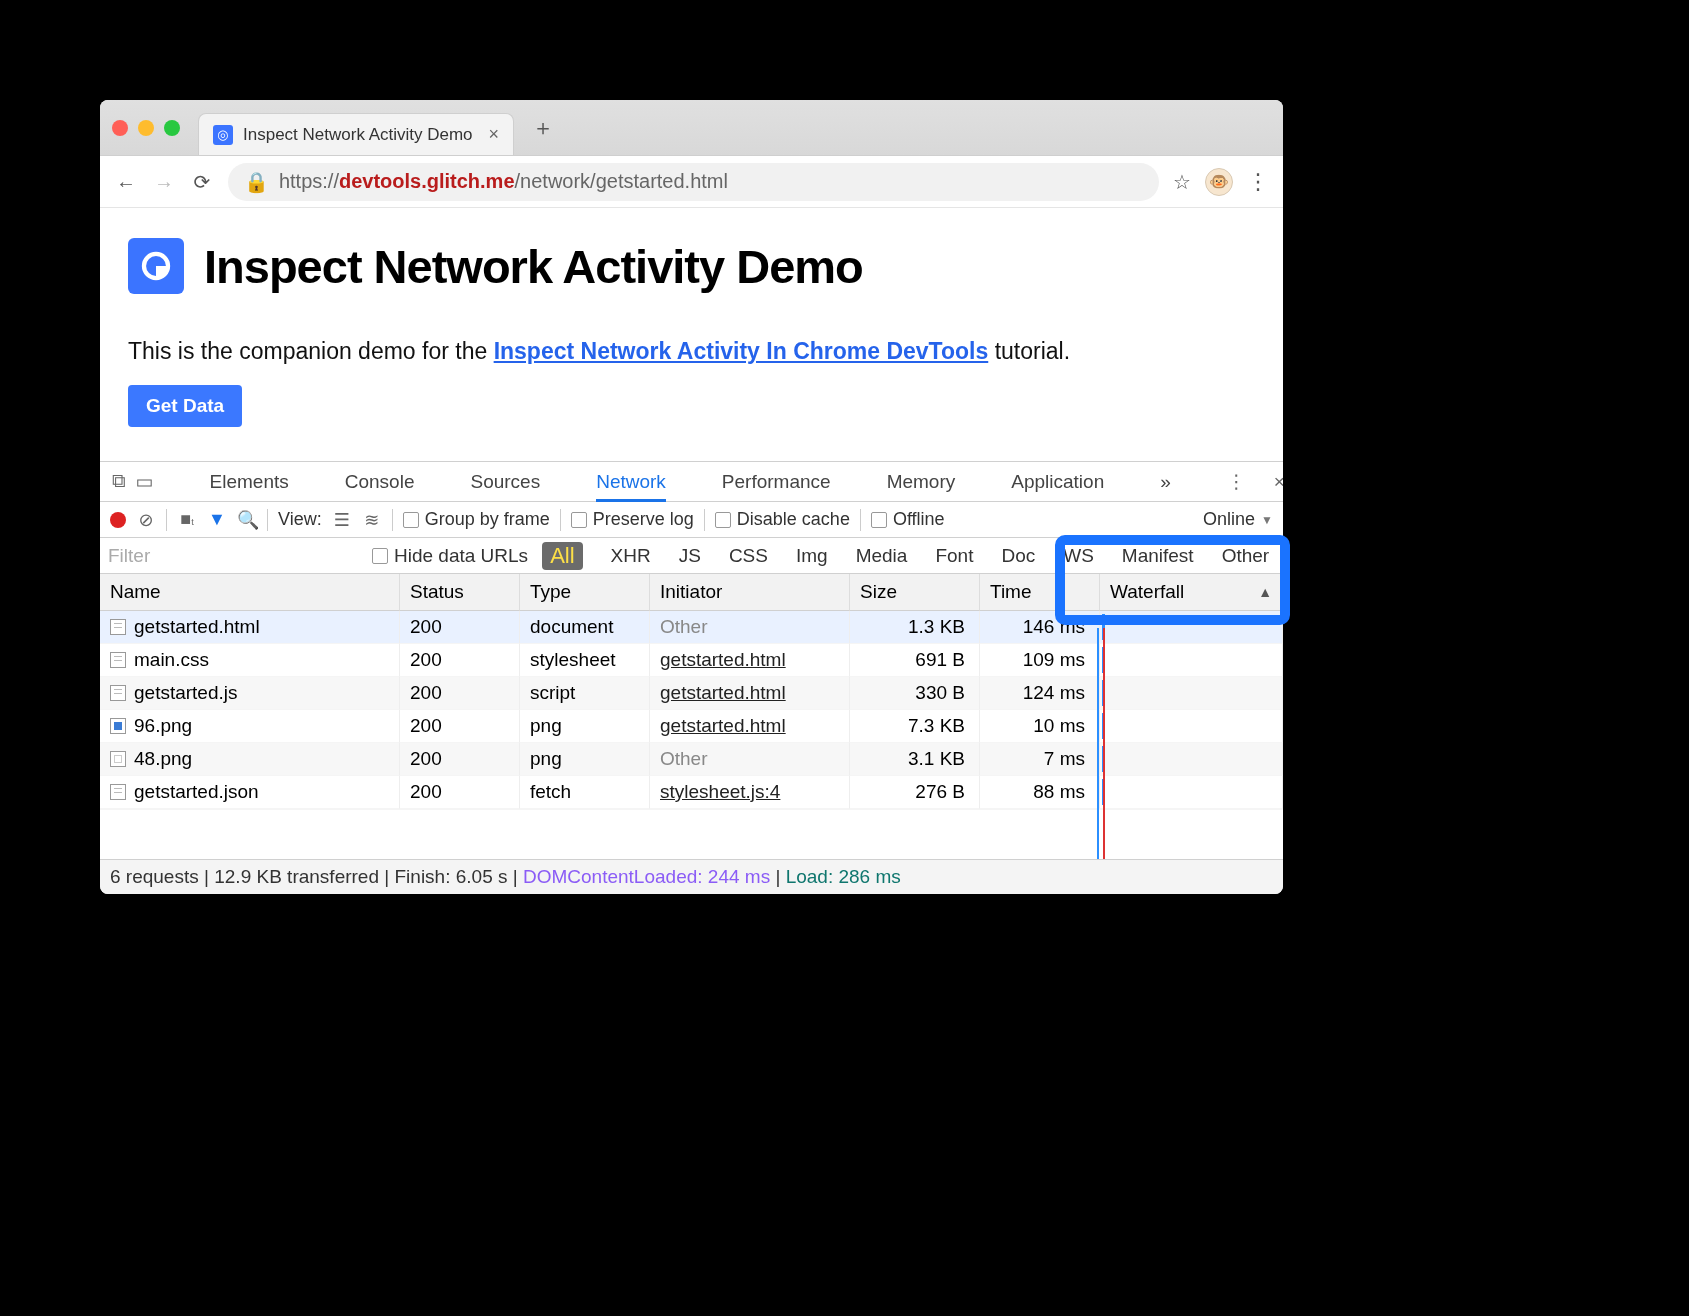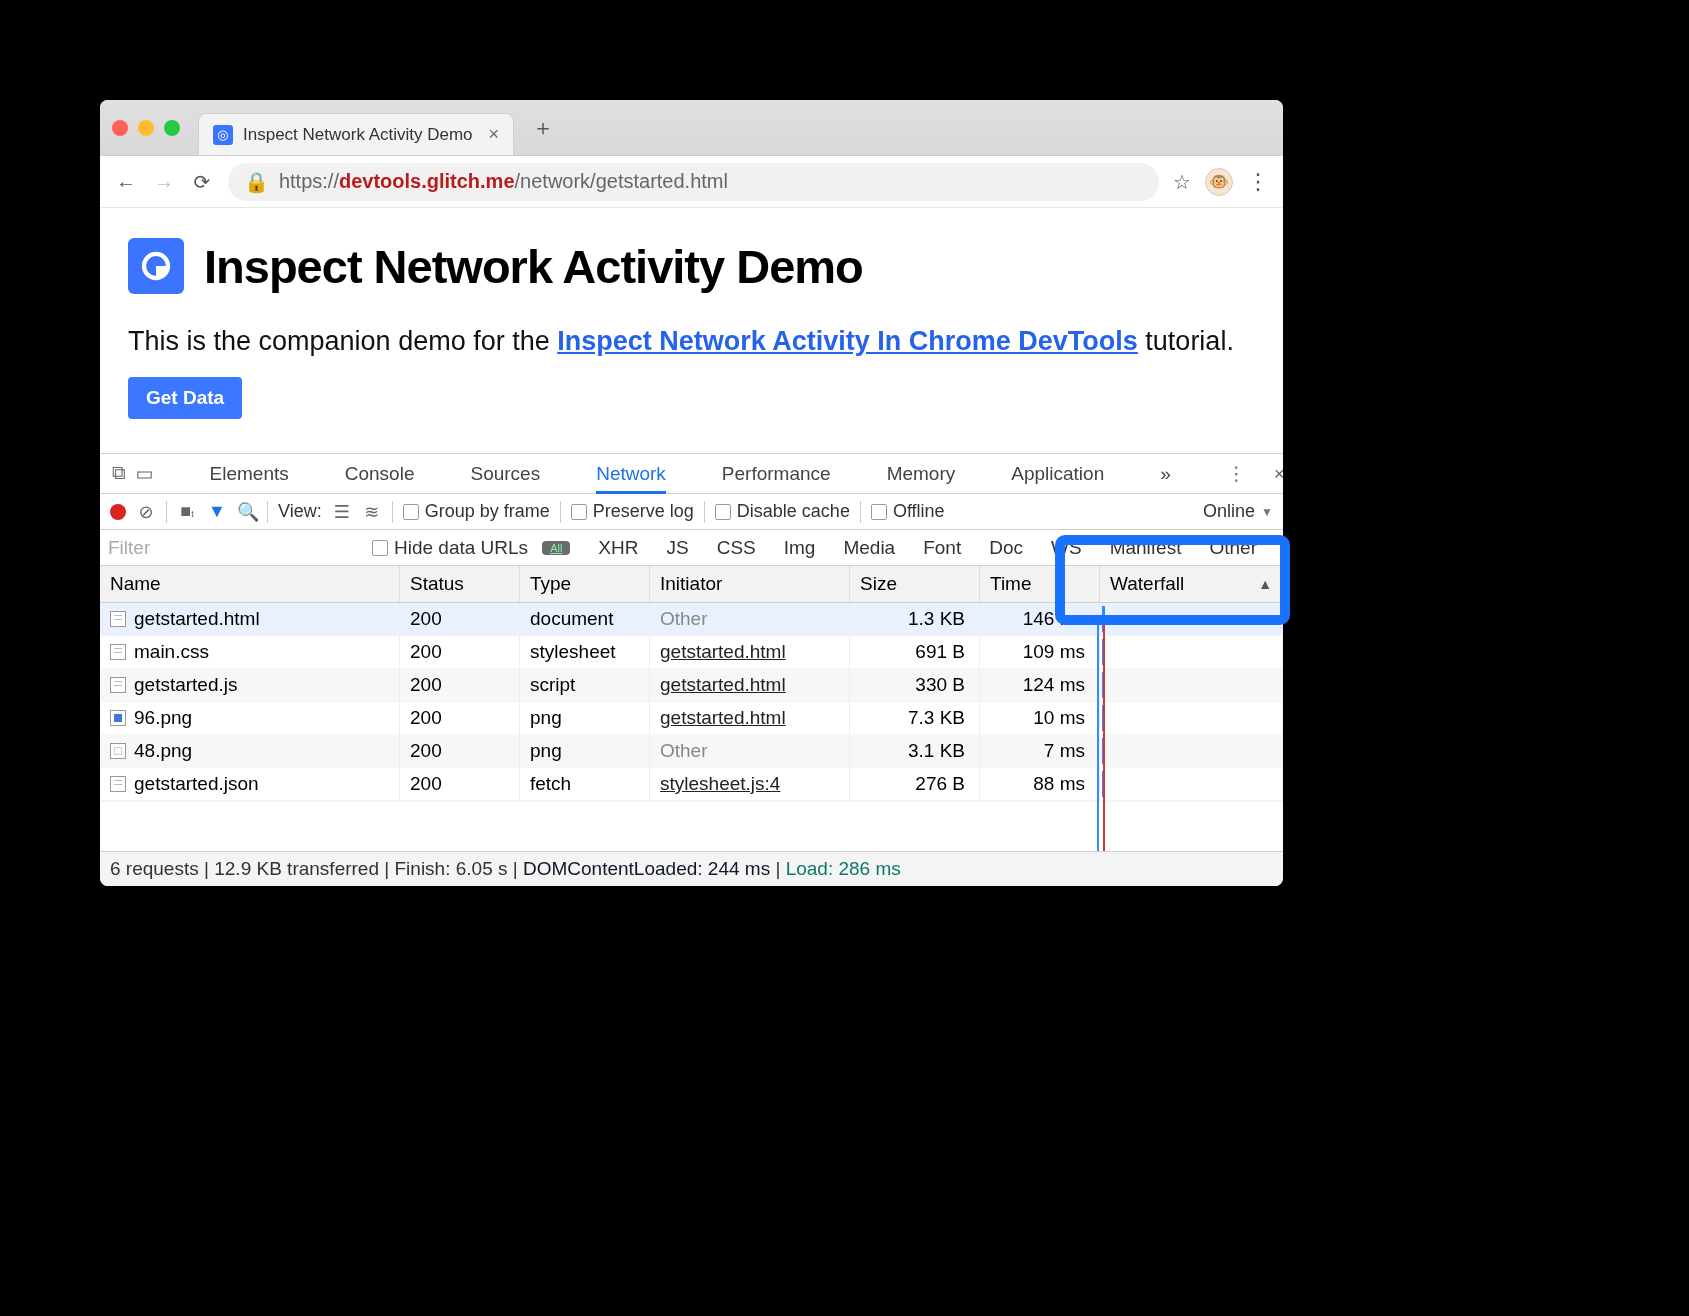--- a/index.html
+++ b/index.html
@@ -54,21 +54,21 @@
   .url b{color:#b91c1c;font-weight:600;}
   .star{color:#555;}
   .avatar{width:28px;height:28px;border-radius:50%;background:#f7e6cf;border:1px solid #d9c9b3;display:flex;align-items:center;justify-content:center;font-size:16px;}
   .kebab{color:#555;font-size:22px;}
   
   .page{padding:30px 28px 34px;}
   .page-head{display:flex;align-items:center;gap:20px;}
   .page-logo{width:56px;height:56px;background:#3b74ff;border-radius:6px;display:flex;align-items:center;justify-content:center;}
   .page-logo svg{width:34px;height:34px;fill:#fff;}
   h1{font-size:47px;font-weight:800;letter-spacing:-1px;}
-  .intro{font-size:27px;margin-top:32px;color:#111;}
+  .intro{font-size:23px;margin-top:44px;color:#111;}
   .intro a{color:#2563eb;text-decoration:underline;font-weight:700;}
   .btn{margin-top:20px;display:inline-block;background:#3b78ff;color:#fff;font-weight:700;padding:10px 18px;border-radius:4px;font-size:19px;}
   
   .devtools{border-top:1px solid #d0d0d0;}
   .dt-tabs{
     display:flex;align-items:center;height:40px;padding:0 12px;gap:28px;
     border-bottom:1px solid #d0d0d0;font-size:19px;color:#444;white-space:nowrap;
   }
   .dt-tabs .sp{flex:0 0 auto;display:flex;gap:10px;color:#666;}
   .dt-tab{cursor:default;}
@@ -86,21 +86,21 @@
   .chk{display:flex;align-items:center;gap:6px;}
   .chk .box{width:16px;height:16px;border:1px solid #999;border-radius:2px;}
   .throttle{display:flex;align-items:center;gap:6px;margin-left:auto;text-align:right;}
   .throttle .tri{color:#777;font-size:12px;}
   
   .filter-bar{
     display:flex;align-items:center;height:36px;padding:0 8px;gap:14px;
     border-bottom:1px solid #d0d0d0;font-size:19px;color:#333;white-space:nowrap;
   }
   .filter-in{flex:0 0 250px;color:#aaa;}
-  .pill{background:#6b6b6b;color:#86efac;border-radius:4px;padding:1px 8px;font-size:11px;text-decoration:underline;}
+  .pill{background:#6b6b6b;color:#fde047;border-radius:4px;padding:1px 8px;font-size:22px;}
   
   .grid{display:grid;grid-template-columns:300px 120px 130px 200px 130px 120px 1fr;font-size:19px;}
   .hd{background:#f2f2f2;border-bottom:1px solid #d0d0d0;padding:7px 10px;color:#000;font-weight:400;border-right:1px solid #ddd;position:relative;}
   .hd.wf{display:flex;justify-content:space-between;align-items:center;}
   .tri-up{color:#555;font-size:14px;}
   .cell{padding:5px 10px;border-right:1px solid #eee;border-bottom:1px solid #f5f5f5;}
   .row{display:contents;}
   .row.sel .cell{background:#e9f1ff;}
   .row.odd .cell{background:#f7f7f7;}
   .name-cell{display:flex;align-items:center;gap:8px;}
@@ -111,21 +111,21 @@
   .num{text-align:right;padding-right:14px;}
   .init-link{color:#222;text-decoration:underline;}
   .init-other{color:#888;}
   .wf-cell{position:relative;}
   .wf-tick{position:absolute;top:3px;bottom:3px;width:3px;}
   .wf-blue{background:#2b8fff;}
   
   .summary{
     border-top:1px solid #d0d0d0;background:#f4f4f4;padding:6px 10px;font-size:19px;color:#333;
   }
-  .summary .dcl{color:#0f172a;}
+  .summary .dcl{color:#8b5cf6;}
   .summary .ld{color:#0f766e;}
   
   .hl-box{
     position:absolute;
     border:10px solid #1a73ff;
     border-radius:10px;
     pointer-events:none;
     box-sizing:border-box;
   }
 </style>

